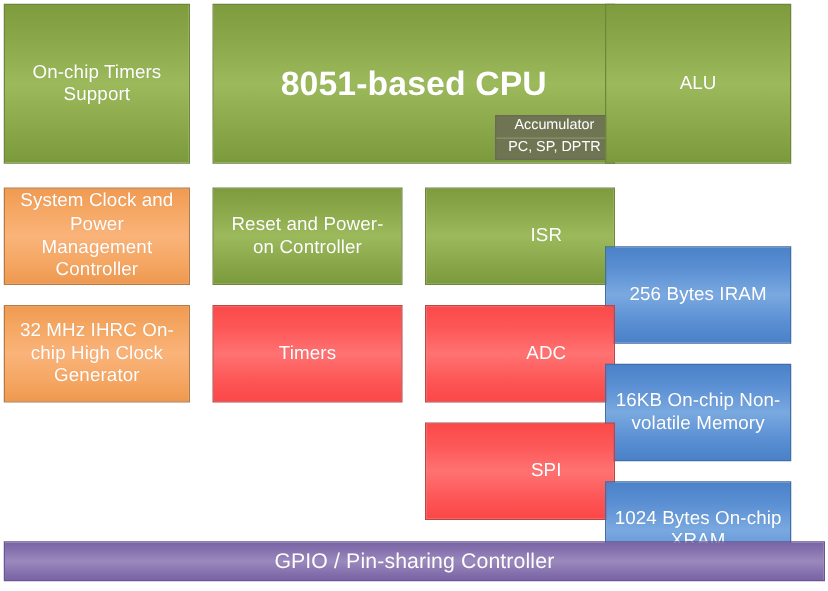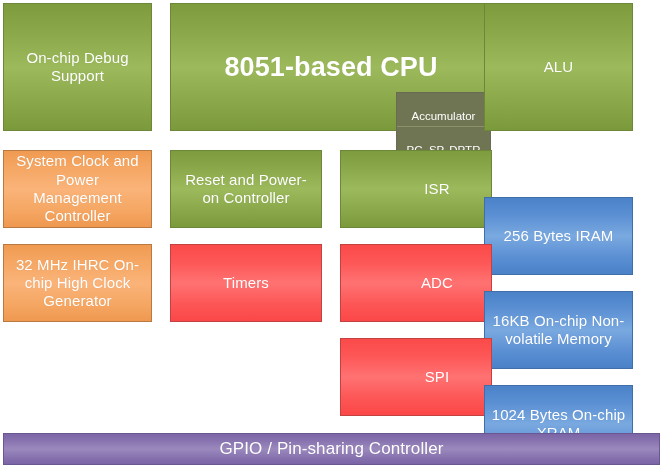--- a/index.html
+++ b/index.html
@@ -123,34 +123,34 @@
     box-sizing: border-box;
     border: 1px solid #6a6a56;
     background: #6f7452;
     font-size: 11.5px;
     color: #ffffff;
     line-height: 1.0;
     text-align: center;
   }
   .reg-row {
     display: block;
-    padding: 18px 3px 3px 3px;
+    padding: 2px 3px 3px 3px;
     white-space: nowrap;
   }
   .reg-row + .reg-row {
     border-top: 1px solid #8d9167;
   }
 </style>
 </head>
 <body>
 
 <div id="diagram">
 
   <div class="block theme-green c1 r1 fs-md">
-    <span class="label">On-chip Debug Support</span>
+    <span class="label">On-chip Timers Support</span>
   </div>
 
   <div class="block theme-green c23 r1 fs-cpu">
     <span class="label">8051-based CPU</span>
   </div>
 
   <div class="reg-box">
     <span class="reg-row">Accumulator</span>
     <span class="reg-row">PC, SP, DPTR</span>
   </div>

